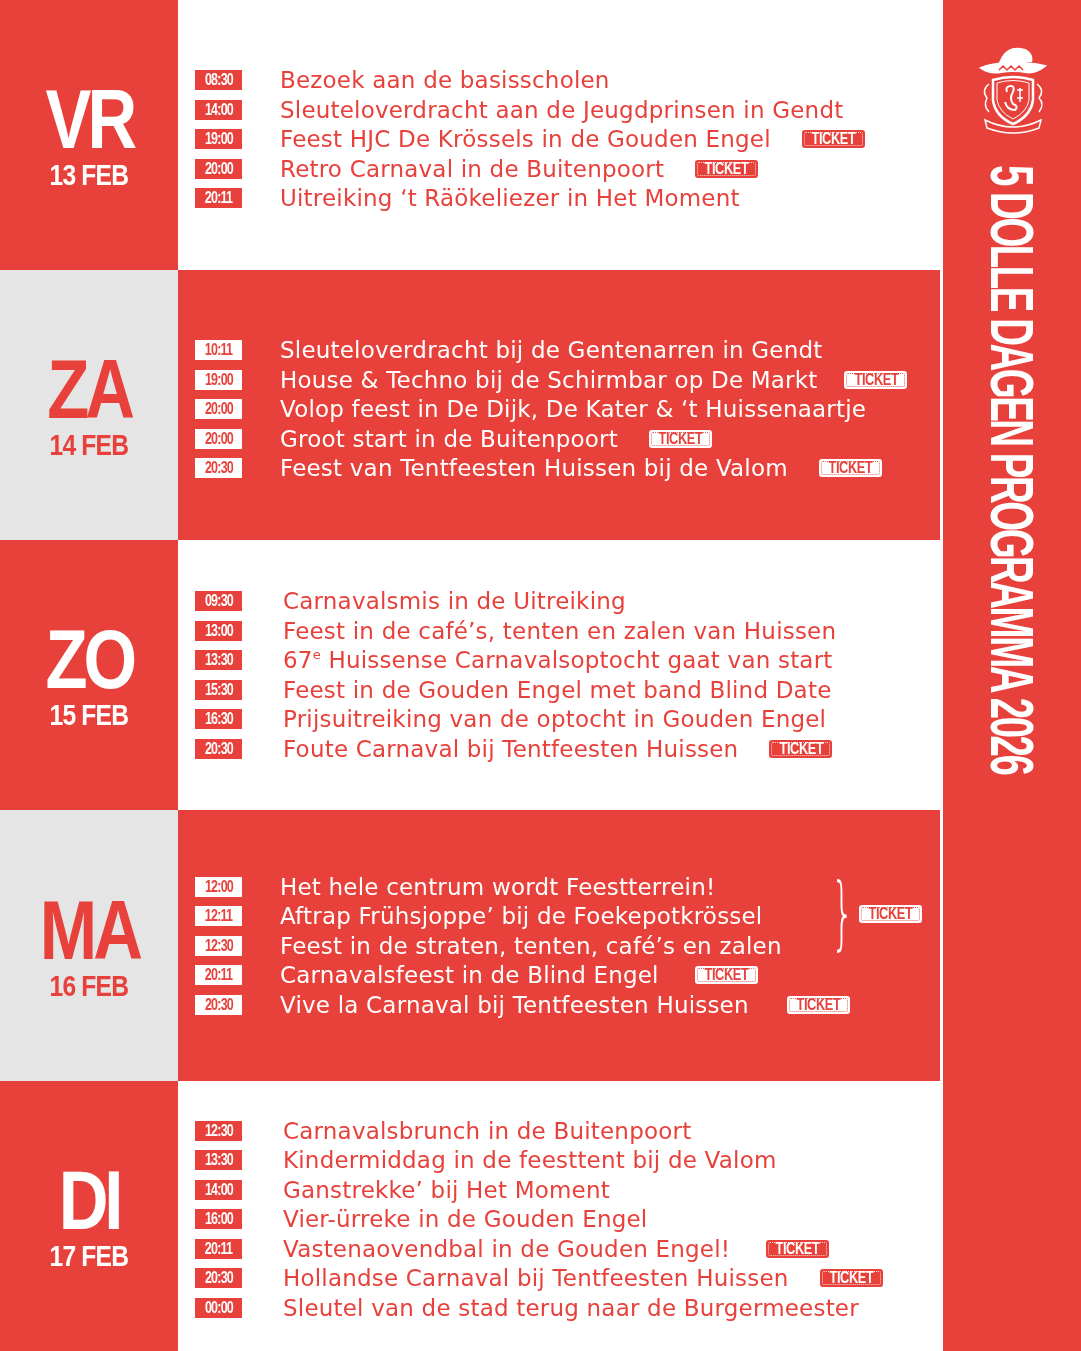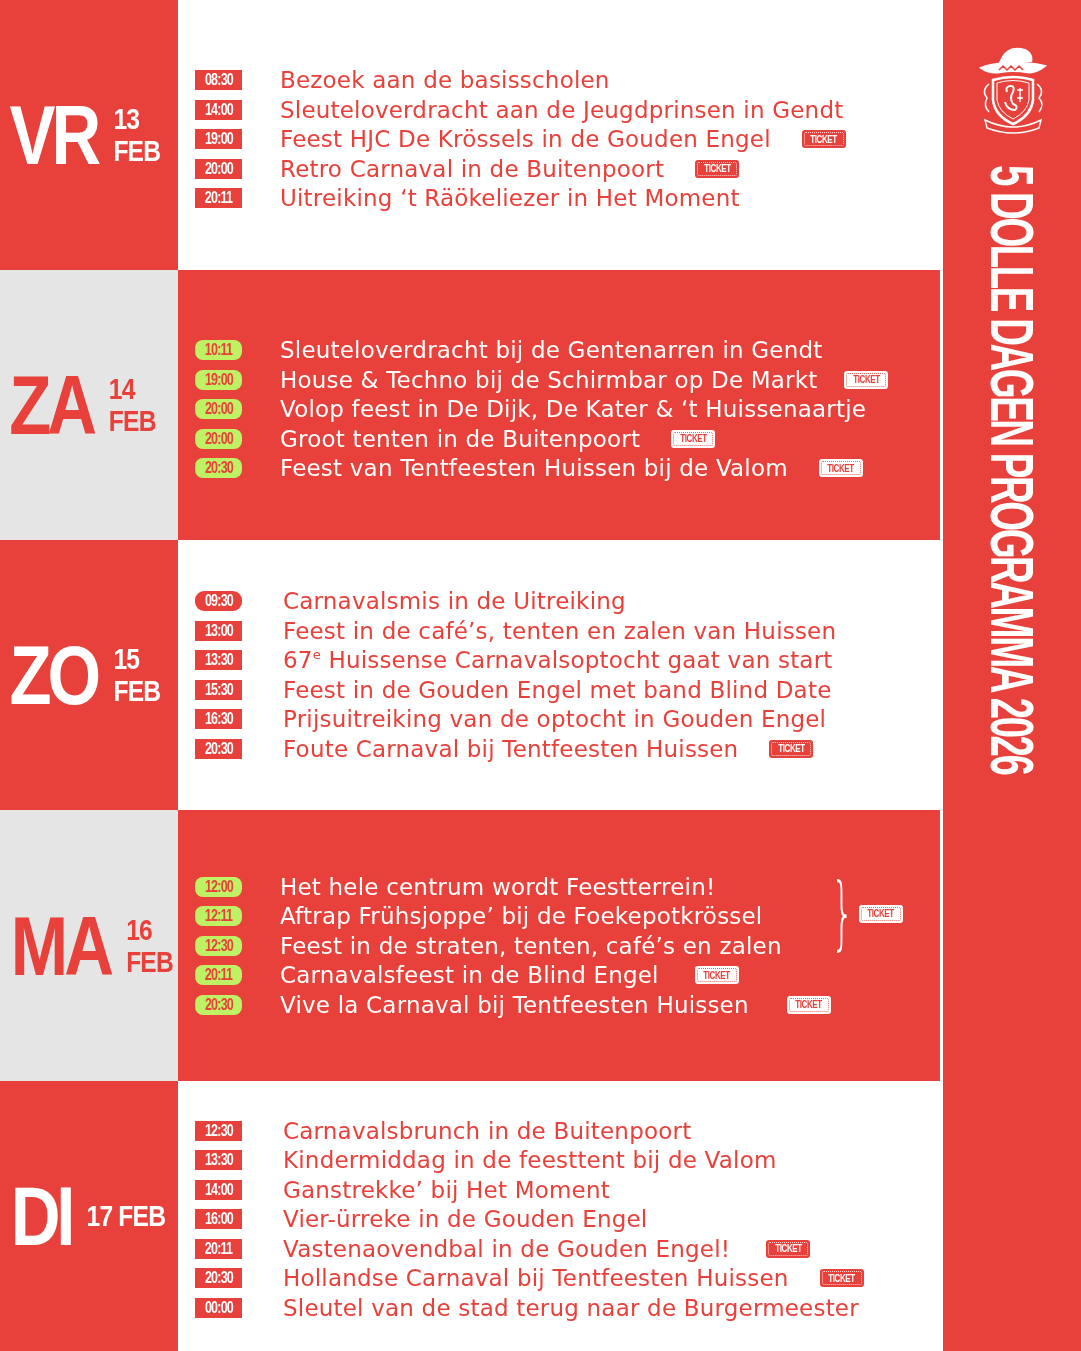--- a/index.html
+++ b/index.html
@@ -2,21 +2,21 @@
 <html><head>
   <meta charset="utf-8">
   <style>
     * { box-sizing: border-box; margin: 0; padding: 0; }
     html, body { width: 1081px; height: 1351px; overflow: hidden; background: #ffffff; }
     body { position: relative; font-family: "Liberation Sans", sans-serif; }
 
     .day-row { position: absolute; left: 0; width: 940px; display: flex; }
     .day-col {
       width: 178px; height: 100%;
-      display: flex; flex-direction: row; align-items: center; justify-content: center;
+      display: flex; flex-direction: column; align-items: center; justify-content: center;
     }
     .day-abbr {
       font-family: "Liberation Sans", sans-serif; font-weight: bold;
       font-size: 84px; line-height: 80px; letter-spacing: -5px;
       transform: scaleX(0.82); transform-origin: center;
     }
     .day-date {
       font-family: "Liberation Sans", sans-serif; font-weight: bold;
       font-size: 30px; line-height: 32px; letter-spacing: -1px;
       transform: scaleX(0.82); transform-origin: center;
@@ -36,41 +36,41 @@
       font-family: "Liberation Sans", sans-serif; font-weight: bold;
       font-size: 16px; letter-spacing: -1px;
     }
     .time-badge span { display: inline-block; transform: scaleX(0.78); }
     .event-text {
       font-family: "DejaVu Sans", sans-serif; font-size: 23px; letter-spacing: 0.2px;
     }
     .event-text sup { font-size: 13px; vertical-align: 9px; }
     .ticket {
       display: inline-flex; align-items: center; justify-content: center;
-      width: 44px; height: 18px; margin-left: 7px; border-radius: 3px;
+      width: 63px; height: 18px; margin-left: 7px; border-radius: 3px;
       position: relative;
-      font-family: "Liberation Sans", sans-serif; font-weight: bold; font-size: 10px;
+      font-family: "Liberation Sans", sans-serif; font-weight: bold; font-size: 16px;
       letter-spacing: -0.5px;
     }
     .ticket::after {
       content: ""; position: absolute; left: 2px; top: 2px; right: 2px; bottom: 2px;
       border: 1px dotted currentColor; border-radius: 2px; opacity: 0.8;
     }
     .ticket span { transform: scaleX(0.8); display: inline-block; }
 
     
     .theme-a .day-col { background: #e8403a; color: #ffffff; }
     .theme-a .events-col { background: #ffffff; color: #e8403a; }
     .theme-a .time-badge { background: #e8403a; color: #ffffff; }
     .theme-a .ticket { background: #e8403a; color: #ffffff; }
 
     
     .theme-b .day-col { background: #e5e5e5; color: #e8403a; }
     .theme-b .events-col { background: #e8403a; color: #ffffff; }
-    .theme-b .time-badge { background: #bef264; color: #e8403a; border-radius: 8px; }
+    .theme-b .time-badge { background: #ffffff; color: #e8403a; }
     .theme-b .ticket { background: #ffffff; color: #e8403a; }
 
     .brace-group { position: relative; }
     .brace {
       position: absolute; left: 636px; top: -3px;
       font-family: "DejaVu Sans", sans-serif; font-size: 80px; line-height: 88px;
       transform: scaleX(0.45); transform-origin: left top; font-weight: 300;
     }
     .brace-ticket { position: absolute; left: 664px; top: 33px; margin-left: 0; }
 
@@ -165,21 +165,21 @@
     <div class="event">
         <span class="time-badge">
           <span>20:00</span>
         </span>
         <span class="event-text">Volop feest in De Dijk, De Kater &amp; ‘t Huissenaartje</span>
       </div>
     <div class="event">
         <span class="time-badge">
           <span>20:00</span>
         </span>
-        <span class="event-text">Groot tenten in de Buitenpoort</span>
+        <span class="event-text">Groot start in de Buitenpoort</span>
         <span class="ticket">
           <span>TICKET</span>
         </span>
       </div>
     <div class="event">
         <span class="time-badge">
           <span>20:30</span>
         </span>
         <span class="event-text">Feest van Tentfeesten Huissen bij de Valom</span>
         <span class="ticket">
@@ -189,21 +189,21 @@
   </div>
 </section>
 
 <section class="day-row theme-a" style="top:540px;height:270px;">
   <div class="day-col">
     <div class="day-abbr">ZO</div>
     <div class="day-date">15 FEB</div>
   </div>
   <div class="events-col" style="padding-top:0px;">
     <div class="event">
-        <span class="time-badge" style="margin-right:17px;border-radius:9px;">
+        <span class="time-badge" style="margin-right:17px;">
           <span>09:30</span>
         </span>
         <span class="event-text">Carnavalsmis in de Uitreiking</span>
       </div>
     <div class="event">
         <span class="time-badge" style="margin-right:17px;">
           <span>13:00</span>
         </span>
         <span class="event-text">Feest in de café’s, tenten en zalen van Huissen</span>
       </div>

